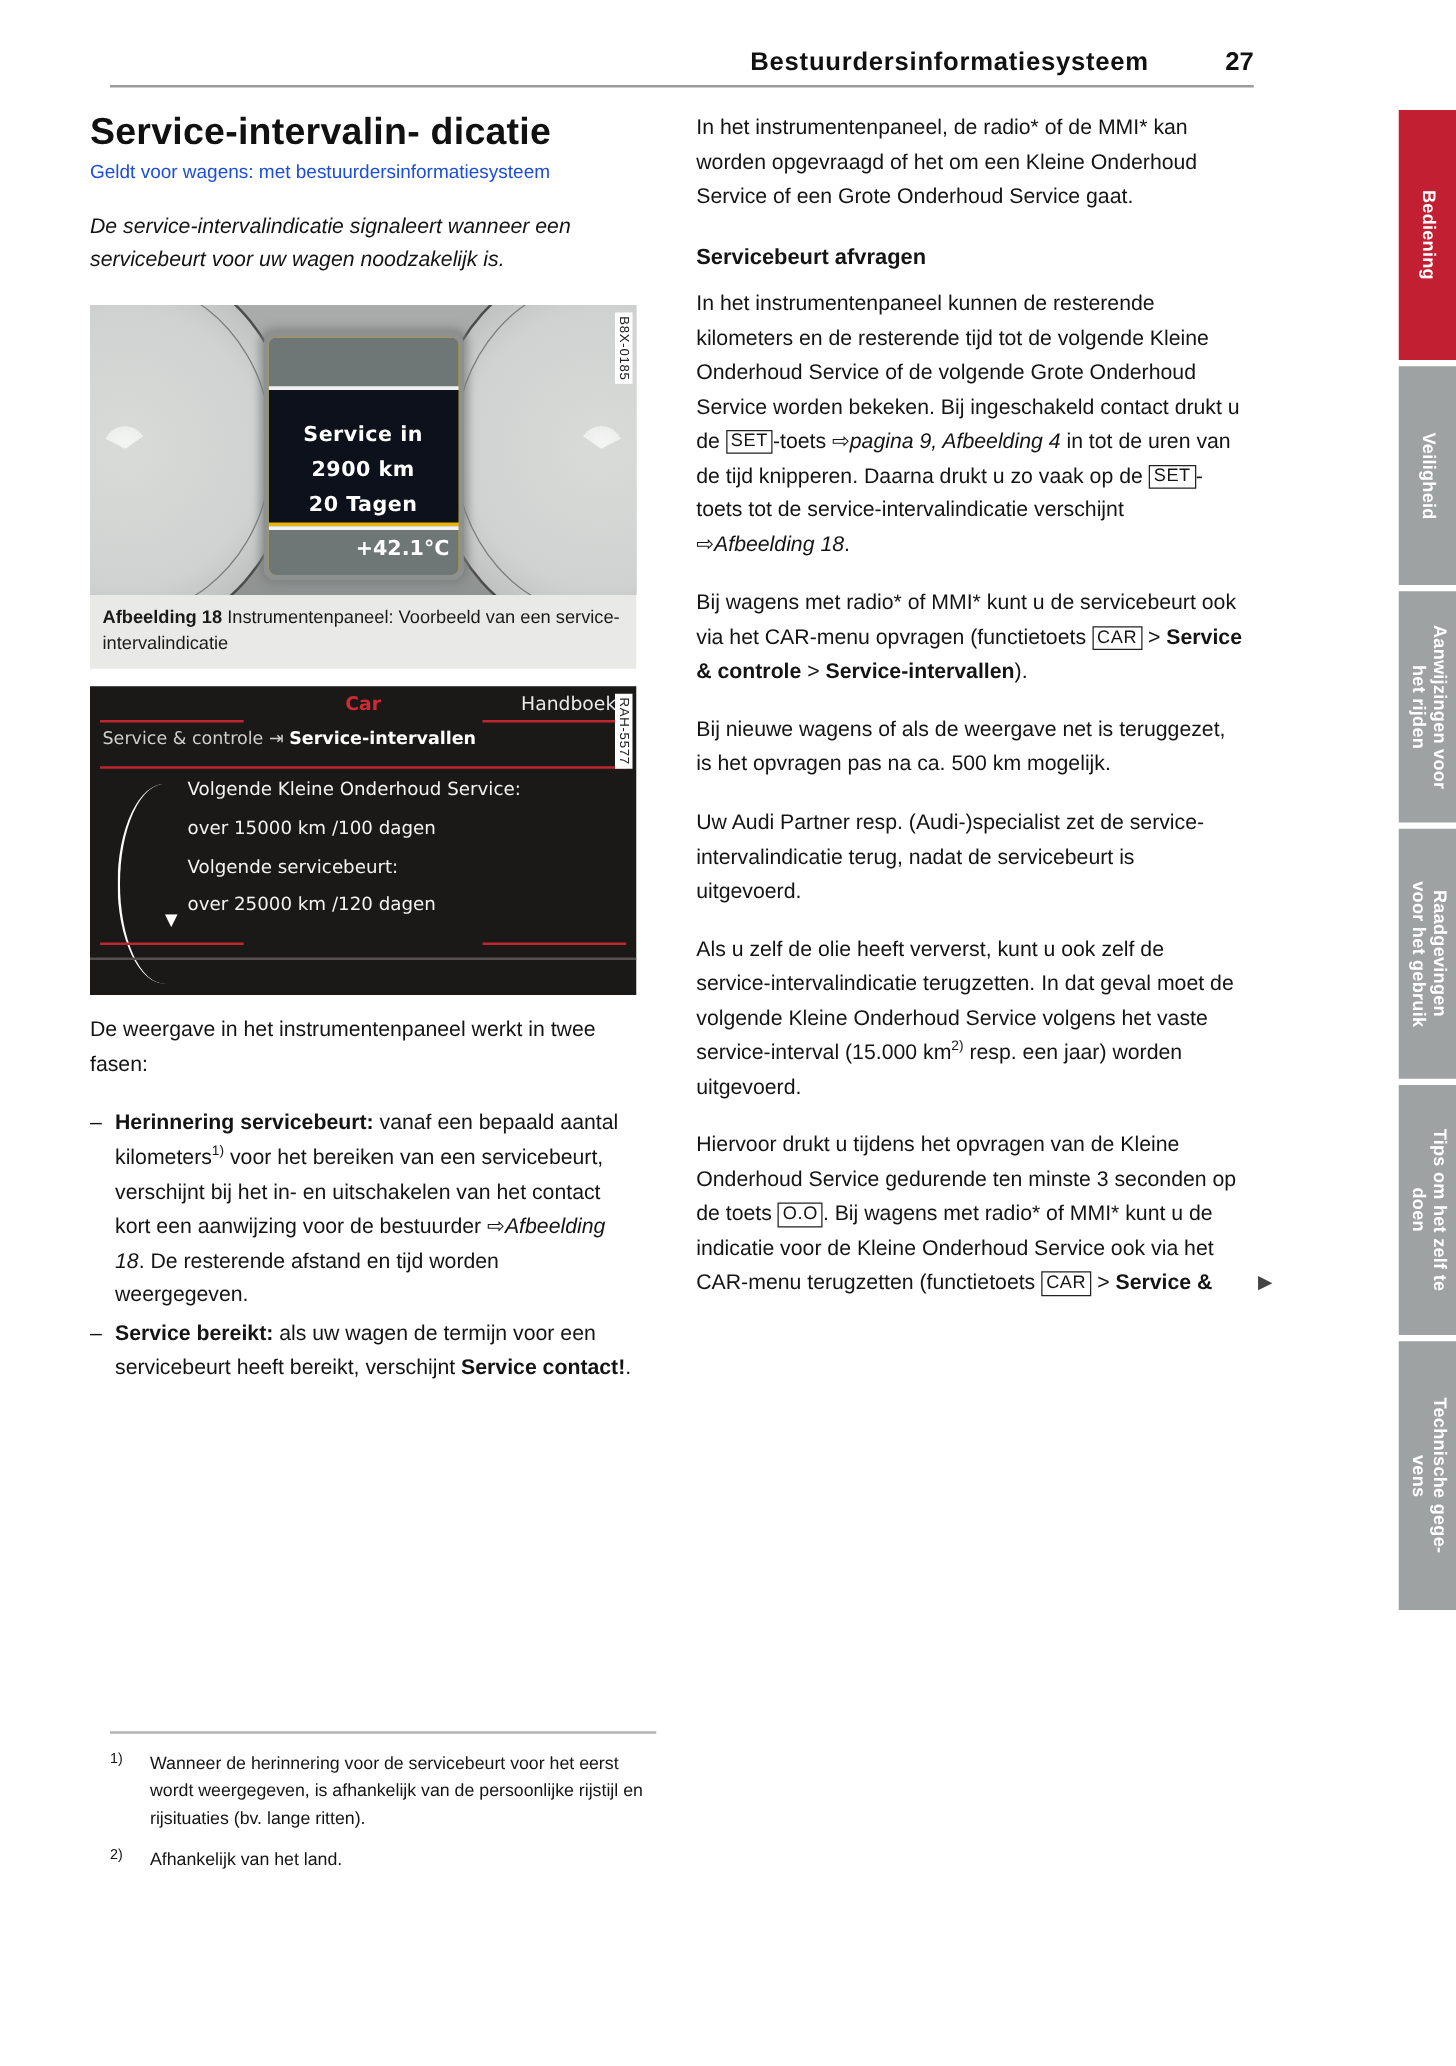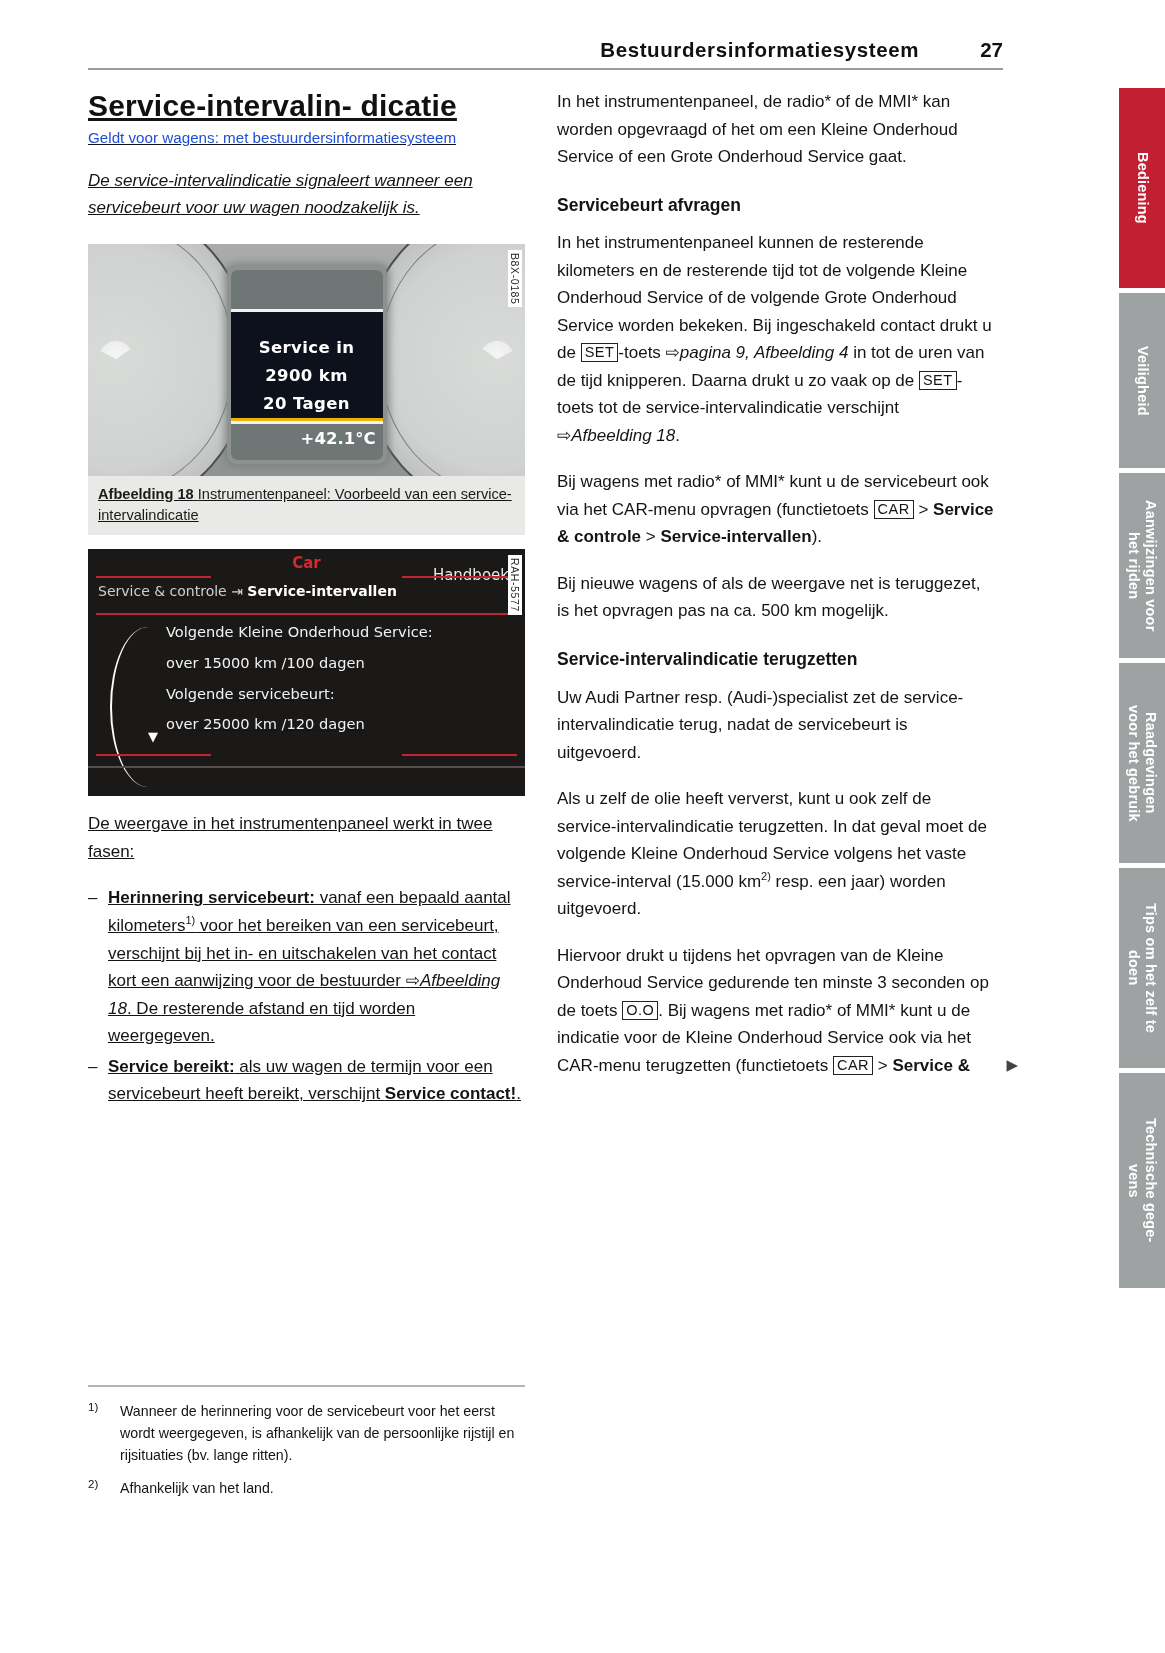--- a/index.html
+++ b/index.html
@@ -57,21 +57,21 @@
     height: 2px;
     background: #9b9b9b;
   }
 
   
   .col {
     position: absolute;
     top: 88px;
     width: 437px;
   }
-  #col-left  { left: 88px; text-decoration: underline; }
+  #col-left  { left: 72px; }
   #col-right { left: 557px; }
 
   h1.title {
     font-size: 30px;
     font-weight: bold;
     line-height: 1.17;
     letter-spacing: 0.2px;
     margin: 0 0 5px 0;
     color: #111;
   }
@@ -272,21 +272,20 @@
     color: #d02b35;
     font-size: 15px;
     font-weight: bold;
   }
   .mmi-hand {
     position: absolute;
     right: 16px;
     top: 5px;
     color: #e9e9e9;
     font-size: 15px;
-    margin-top: 12px;
   }
   .mmi-redline {
     position: absolute;
     height: 2px;
     background: #c0262f;
   }
   .mmi-breadcrumb {
     position: relative;
     margin-top: 4px;
     padding: 0 0 0 10px;
@@ -601,21 +600,20 @@
     <p class="body">In het instrumentenpaneel, de radio* of de MMI* kan worden opgevraagd of het om een Kleine Onderhoud Service of een Grote Onderhoud Service gaat.</p>
 
     <h2 class="sub">Servicebeurt afvragen</h2>
 
     <p class="body"><span>In het instrumentenpaneel kunnen de resterende kilometers en de resterende tijd tot de volgende Kleine Onderhoud Service of de volgende Grote Onderhoud Service worden bekeken. Bij ingeschakeld contact drukt u de </span><span class="keycap">SET</span><span>-toets </span><span>⇨</span><span class="i">pagina 9, Afbeelding 4</span><span> in tot de uren van de tijd knipperen. Daarna drukt u zo vaak op de </span><span class="keycap">SET</span><span>-toets tot de service-intervalindicatie verschijnt </span><span>⇨</span><span class="i">Afbeelding 18</span><span>.</span></p>
 
     <p class="body"><span>Bij wagens met radio* of MMI* kunt u de servicebeurt ook via het CAR-menu opvragen (functietoets </span><span class="keycap">CAR</span><span> &gt; </span><span class="b">Service &amp; controle</span><span> &gt; </span><span class="b">Service-intervallen</span><span>).</span></p>
 
     <p class="body">Bij nieuwe wagens of als de weergave net is teruggezet, is het opvragen pas na ca. 500 km mogelijk.</p>
 
-    <h2 class="sub">Service-intervalindicatie terugzetten</h2>
 
     <p class="body">Uw Audi Partner resp. (Audi-)specialist zet de service-intervalindicatie terug, nadat de servicebeurt is uitgevoerd.</p>
 
     <p class="body"><span>Als u zelf de olie heeft ververst, kunt u ook zelf de service-intervalindicatie terugzetten. In dat geval moet de volgende Kleine Onderhoud Service volgens het vaste service-interval (15.000 km</span><sup class="fn">2)</sup><span> resp. een jaar) worden uitgevoerd.</span></p>
 
     <p class="body" style="position:relative;"><span>Hiervoor drukt u tijdens het opvragen van de Kleine Onderhoud Service gedurende ten minste 3 seconden op de toets </span><span class="keycap">O.O</span><span>. Bij wagens met radio* of MMI* kunt u de indicatie voor de Kleine Onderhoud Service ook via het CAR-menu terugzetten (functietoets </span><span class="keycap">CAR</span><span> &gt; </span><span class="b">Service &amp;</span><span class="cont-arrow">▶</span></p>
 
   </div>
 
   <div id="footnotes">

